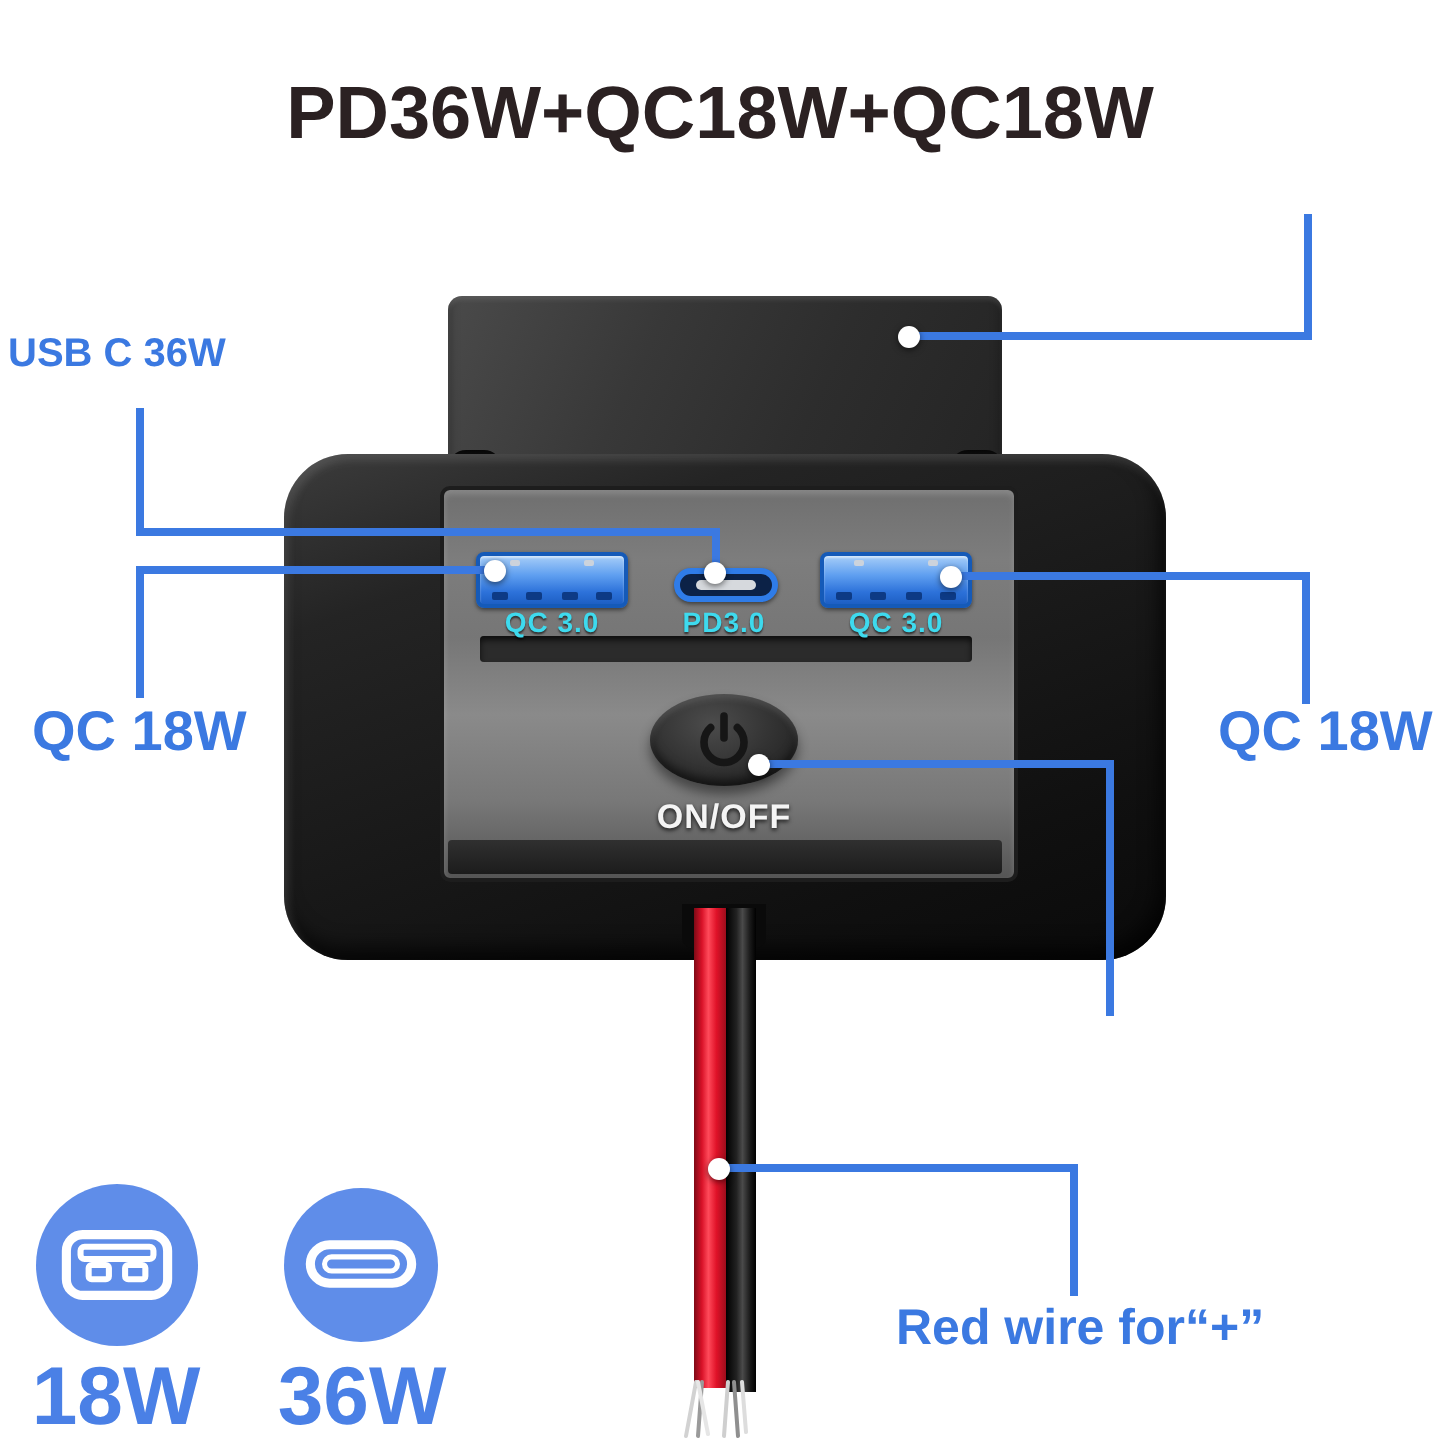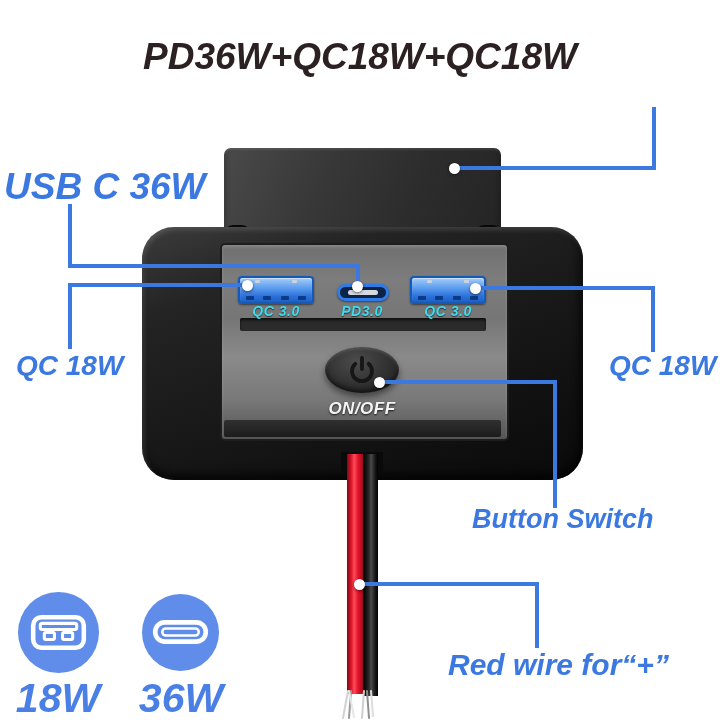--- a/index.html
+++ b/index.html
@@ -1,36 +1,35 @@
 <!DOCTYPE html>
 <html><head>
 <meta charset="utf-8">
 <style>
   html,body{margin:0;padding:0;background:#fff;}
   .canvas{
     position:relative;width:720px;height:720px;background:#ffffff;overflow:hidden;
     font-family:"Liberation Sans", sans-serif;
-    font-style:italic;
   }
   .abs{position:absolute;}
 
   
   #title{
     position:absolute;left:0;top:36px;width:720px;text-align:center;
     font-size:37px;font-weight:bold;color:#2b2122;letter-spacing:0px;
   }
 
   
   .blue-label{position:absolute;color:#3b79e1;font-weight:bold;white-space:nowrap;}
   #flip-label{left:584px;top:72px;font-size:27px;}
-  #usbc-label{left:4px;top:166px;font-size:37px;}
+  #usbc-label{left:4px;top:166px;font-size:20px;}
   #qcl-label{left:16px;top:350px;font-size:28px;}
   #qcr-label{left:609px;top:350px;font-size:28px;}
   #btn-label{left:472px;top:504px;font-size:27px;}
-  #wire-labels{left:448px;top:648px;font-size:30px;line-height:33px;}
+  #wire-labels{left:448px;top:648px;font-size:25px;line-height:33px;}
 
   
   .line{position:absolute;background:#3b79e1;}
   .dot{position:absolute;width:11px;height:11px;border-radius:50%;background:#ffffff;
        box-shadow:0 1px 3px rgba(0,0,0,.55);}
   #ln-flip-h{left:452px;top:166px;width:204px;height:4px;}
   #ln-flip-v{left:652px;top:107px;width:4px;height:63px;}
   #ln-usbc-v1{left:68px;top:204px;width:4px;height:62px;}
   #ln-usbc-h{left:68px;top:264px;width:292px;height:4px;}
   #ln-usbc-v2{left:356px;top:264px;width:4px;height:26px;}
@@ -210,21 +209,20 @@
   <div class="dot" id="dot-flip"></div>
   <div class="dot" id="dot-usbc"></div>
   <div class="dot" id="dot-qcl"></div>
   <div class="dot" id="dot-qcr"></div>
   <div class="dot" id="dot-btn"></div>
   <div class="dot" id="dot-wire"></div>
 
   <div class="blue-label" id="usbc-label">USB C 36W</div>
   <div class="blue-label" id="qcl-label">QC 18W</div>
   <div class="blue-label" id="qcr-label">QC 18W</div>
-  <div class="blue-label" id="btn-label">Button Switch</div>
   <div class="blue-label" id="wire-labels">
     <div>Red wire for“+”</div>
   </div>
 
   <div class="badge-circle" id="badge-a">
     <svg width="81" height="81" viewBox="0 0 80 80">
       <g fill="none" stroke="#ffffff">
         <rect x="15" y="25" width="50" height="30" rx="8" stroke-width="4.5"></rect>
         <rect x="22" y="31" width="36" height="6" rx="2" stroke-width="3"></rect>
         <rect x="26" y="40" width="10" height="7" rx="1.5" stroke-width="3"></rect>

